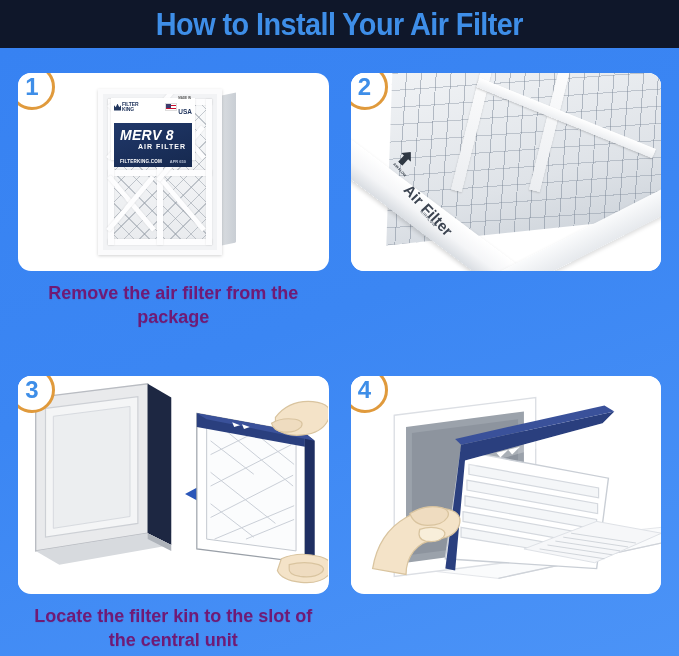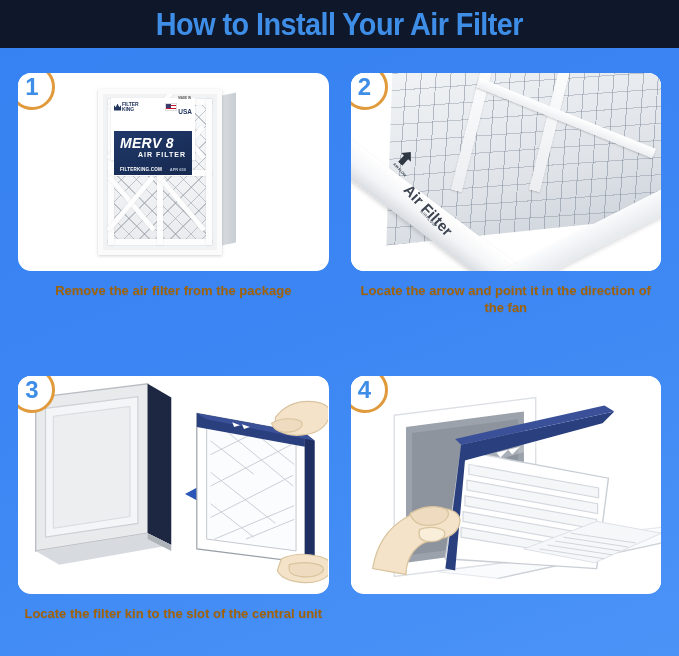--- a/index.html
+++ b/index.html
@@ -51,22 +51,22 @@
   .badge{
     position:absolute;left:-9px;top:-9px;z-index:9;
     width:46px;height:46px;border-radius:50%;
     background:#ffffff;border:3px solid #e09a3c;
     box-sizing:border-box;
     display:flex;align-items:center;justify-content:center;
     font-size:24px;font-weight:bold;color:#3e8ee8;line-height:1;
   }
 
   .caption{
-    margin-top:11px;text-align:center;color:#a16207;
-    font-size:13px;font-weight:bold;line-height:1.33;
+    margin-top:11px;text-align:center;color:#701a75;
+    font-size:18px;font-weight:bold;line-height:1.33;
     padding:0 6px;text-shadow:0 1px 1px rgba(0,0,0,.06);
   }
 
   .art{position:absolute;inset:0;}
 
   
   .f1-wrap{position:absolute;left:76px;top:14px;width:152px;height:170px;}
   .f1-side{
     position:absolute;left:118px;top:8px;width:24px;height:150px;
     background:linear-gradient(90deg,#e3e6e9,#c9ced4);
@@ -108,21 +108,21 @@
   .f1-flag{
     width:12px;height:8px;
     background:
       linear-gradient(#fff 0 14%,#c8102e 14% 28%,#fff 28% 42%,#c8102e 42% 56%,#fff 56% 70%,#c8102e 70% 84%,#fff 84% 100%);
     position:relative;border:.5px solid #ddd;box-sizing:border-box;
   }
   .f1-flag:before{content:"";position:absolute;left:0;top:0;width:5px;height:4px;background:#3c3b6e;}
   .f1-usa-tx{font-size:6.5px;font-weight:bold;color:#22365e;line-height:1;}
   .f1-usa-sm{font-size:3px;font-weight:bold;color:#555;line-height:1;display:block;}
   .f1-navy{
-    margin-top:18px;height:44px;background:linear-gradient(160deg,#20386a,#16294f);
+    margin-top:10px;height:44px;background:linear-gradient(160deg,#20386a,#16294f);
     color:#fff;position:relative;padding:5px 6px;box-sizing:border-box;
   }
   .f1-merv{font-size:14px;font-weight:bold;font-style:italic;letter-spacing:.3px;line-height:1;}
   .f1-af{font-size:7px;font-weight:bold;letter-spacing:1px;text-align:right;margin-top:1px;}
   .f1-url{position:absolute;left:6px;bottom:3px;font-size:4.6px;font-weight:bold;letter-spacing:.2px;}
   .f1-apr{position:absolute;right:6px;bottom:3px;font-size:4px;font-weight:bold;color:#b9c3d6;}
 
   
   .f2{position:absolute;left:0;top:0;right:0;bottom:0;overflow:hidden;background:#fff;}
   .f2-pleat{
@@ -254,23 +254,20 @@
             <div class="f2-brace" style="left:120px;top:40px;width:190px;height:10px;transform:rotate(22deg)"></div>
             <div class="f2-rail"></div>
             <div class="f2-rail2"></div>
             <div class="f2-arrow"></div>
             <div class="f2-arrow-lbl">AIR FLOW</div>
             <div class="f2-txt">Air Filter</div>
             <div class="f2-sub">AIRFLOW</div>
           </div>
         </div>
       </div>
-      <div class="cap-wrap">
-        <div class="caption">Locate the arrow and point it in the direction of the fan</div>
-      </div>
     </div>
 
     <div class="step">
       <div class="card h2">
         <div class="badge">3</div>
         <div class="art">
           <svg class="ill" viewBox="0 0 316 218" preserveAspectRatio="xMidYMid meet">
 
             <g>
               <polygon points="18,22 132,8 132,160 18,178" fill="#e9eaec" stroke="#b9bcc2" stroke-width="1.4"></polygon>

